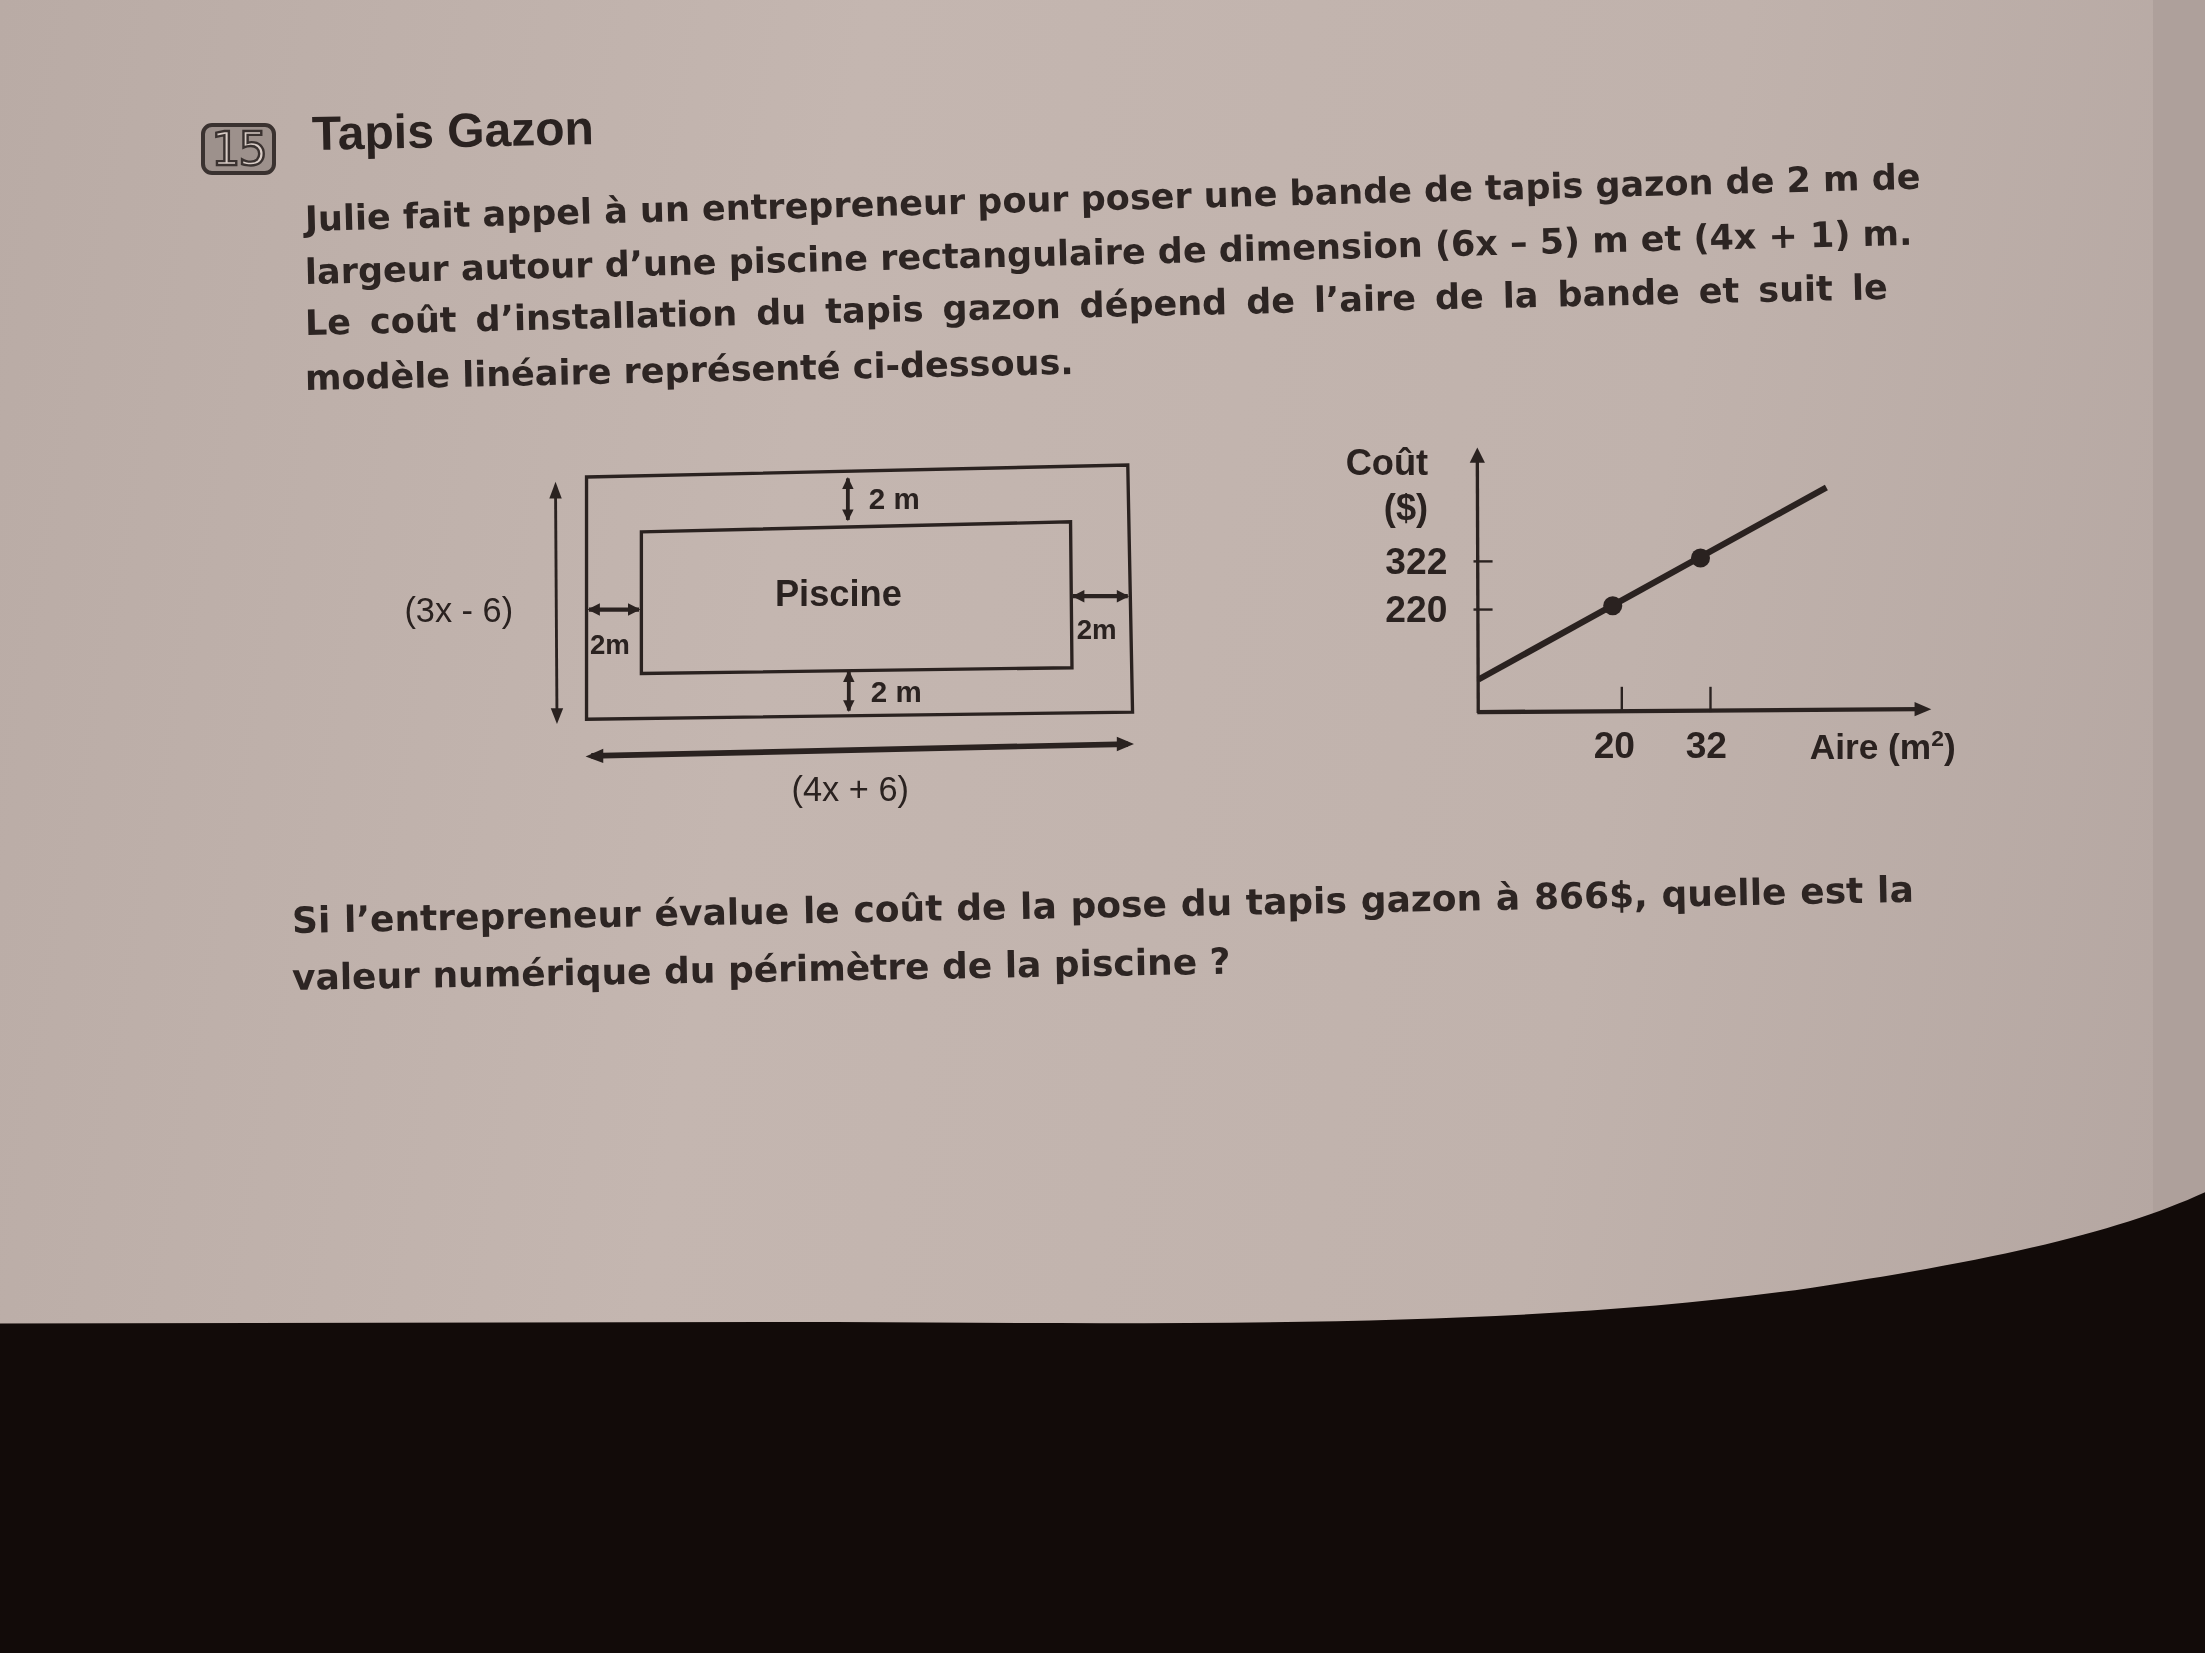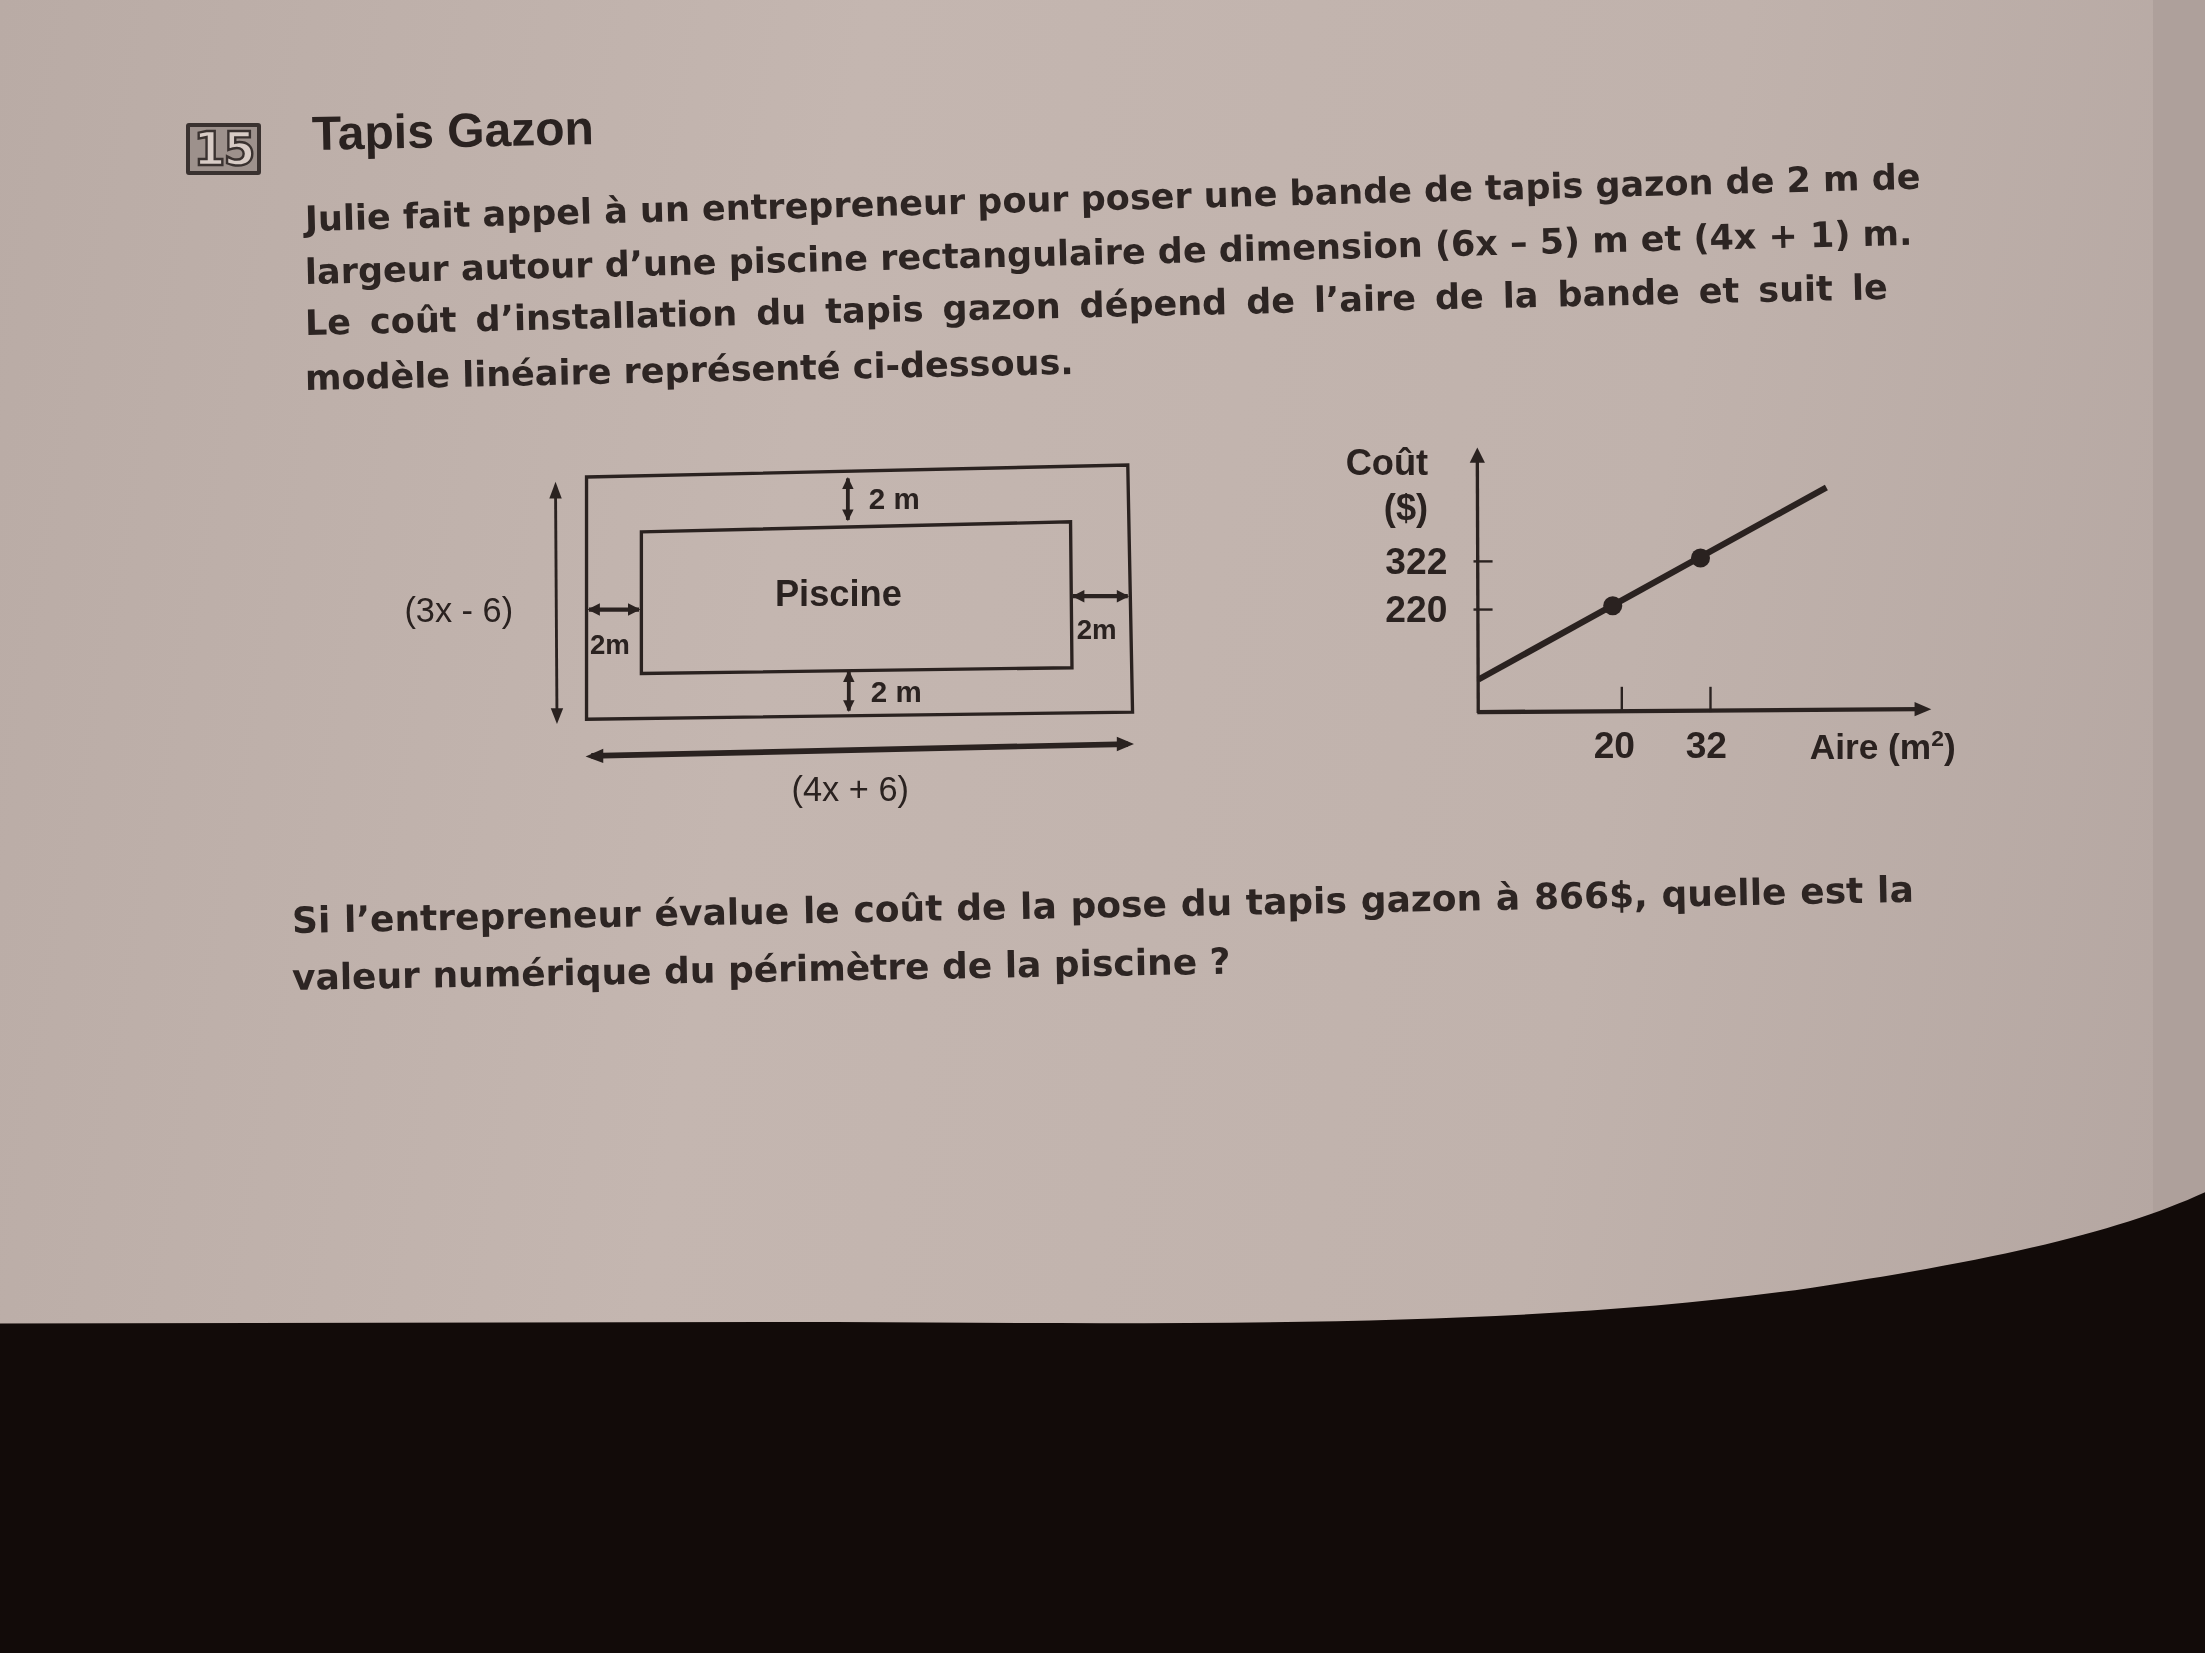--- a/index.html
+++ b/index.html
@@ -13,25 +13,25 @@
     background: linear-gradient(100deg, #b9aba5 0%, #c4b6b0 35%, #c0b2ac 70%, #b3a5a0 100%);
   }
   .right-strip {
     position: absolute; left: 2153px; top: 0; width: 52px; height: 1288px;
     background: #aea09b;
   }
   .dark-band {
     position: absolute; left: 0; top: 0; width: 2205px; height: 1654px;
   }
   .badge {
-    position: absolute; left: 186px; top: 123px; width: 75px; height: 52px;
-    border: 4.3px solid #3a3230; border-radius: 3px;
+    position: absolute; left: 201px; top: 123px; width: 75px; height: 52px;
+    border: 4.3px solid #3a3230; border-radius: 11px;
     background: #9d918c;
     display: flex; align-items: center; justify-content: center;
-    font-family: "DejaVu Sans", sans-serif; font-weight: bold; font-size: 46px;
+    font-family: "DejaVu Sans", sans-serif; font-weight: normal; font-size: 46px;
     color: #d8ccc6; -webkit-text-stroke: 2.4px #3a3230; letter-spacing: -1.9px;
     box-sizing: border-box;
   }
   .title {
     position: absolute; left: 312px; top: 106px;
     font-family: "Liberation Sans", sans-serif; font-weight: bold; font-size: 48px;
     color: #2a2220; transform: rotate(-1.2deg); transform-origin: left center;
   }
   .para {
     position: absolute; left: 305px; width: 1583px;

